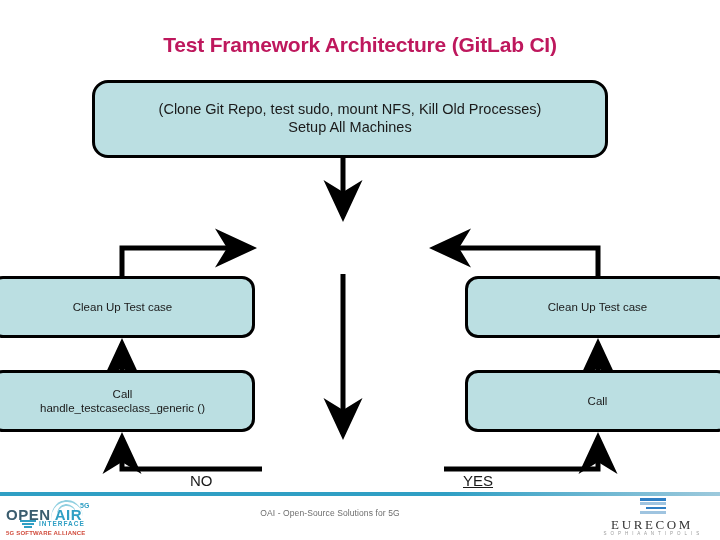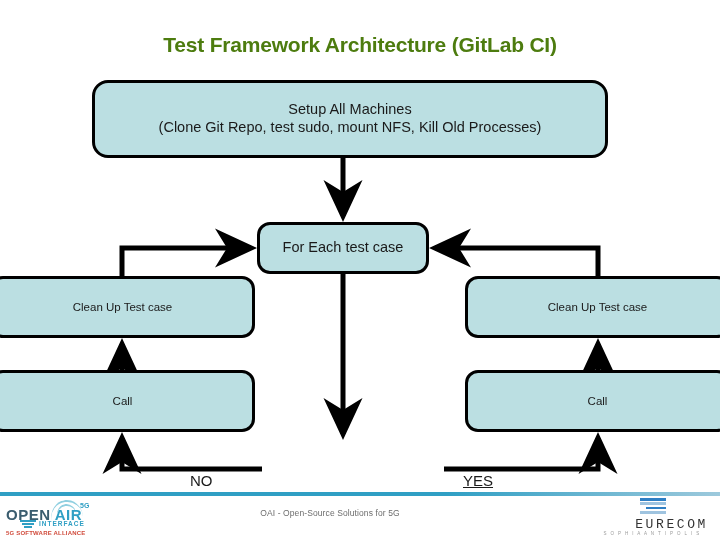--- a/index.html
+++ b/index.html
@@ -20,21 +20,21 @@
 
   
   #slide-title {
     position: absolute;
     left: 0;
     top: 33px;
     width: 720px;
     text-align: center;
     font-size: 21px;
     font-weight: bold;
-    color: #4d7c0f;
+    color: #be185d;
     letter-spacing: -0.2px;
     white-space: nowrap;
   }
 
   
   #diagram {
     position: absolute;
     left: 0;
     top: 0;
     width: 720px;
@@ -199,22 +199,22 @@
   }
   #eurecom-logo .ec-bars i {
     display: block; height: 2.6px; margin-bottom: 1.8px; background: #2f7fc4;
   }
   #eurecom-logo .ec-bars i:nth-child(1){ width: 26px; }
   #eurecom-logo .ec-bars i:nth-child(2){ width: 26px; background:#9fc4e0; }
   #eurecom-logo .ec-bars i:nth-child(3){ width: 20px; margin-left: 6px; }
   #eurecom-logo .ec-bars i:nth-child(4){ width: 26px; background:#9fc4e0; }
   #eurecom-logo .ec-name {
     position: absolute; left: 0; top: 21px; width: 112px;
-    text-align: right;
-    font-family: Liberation Mono, monospace;
+    text-align: center;
+    font-family: Liberation Serif, serif;
     font-size: 13px; letter-spacing: 2.6px; color: #333333;
   }
   #eurecom-logo .ec-sub {
     position: absolute; left: 0; top: 35px; width: 112px;
     text-align: center;
     font-size: 4.5px; letter-spacing: 1.4px; color: #9a9a9a;
   }
 </style>
 </head>
 <body>
@@ -246,40 +246,38 @@
         <path d="M598,370 L598,344" marker-end="url(#arr)"></path>
 
         <path d="M122,276 L122,248 L251,248" marker-end="url(#arr)"></path>
 
         <path d="M598,276 L598,248 L435,248" marker-end="url(#arr)"></path>
       </g>
     </svg>
 
     <div class="node" id="node-setup">
       <div class="lbl">
+        <div>(Clone Git Repo, test sudo, mount NFS, Kill Old Processes)</div>
         <div>Setup All Machines</div>
-        <div>(Clone Git Repo, test sudo, mount NFS, Kill Old Processes)</div>
       </div>
     </div>
 
-    <div class="node" id="node-foreach">
-      <div class="lbl">For Each test case</div>
-    </div>
 
     <div class="node" id="node-cleanup-left">
       <div class="lbl">Clean Up Test case</div>
     </div>
 
     <div class="node" id="node-cleanup-right">
       <div class="lbl">Clean Up Test case</div>
     </div>
 
     <div class="node" id="node-call-left">
       <div class="lbl">
         <div>Call</div>
+        <div>handle_testcaseclass_generic ()</div>
       </div>
     </div>
 
     <div class="node" id="node-call-right">
       <div class="lbl">
         <div>Call</div>
       </div>
     </div>
 
 

